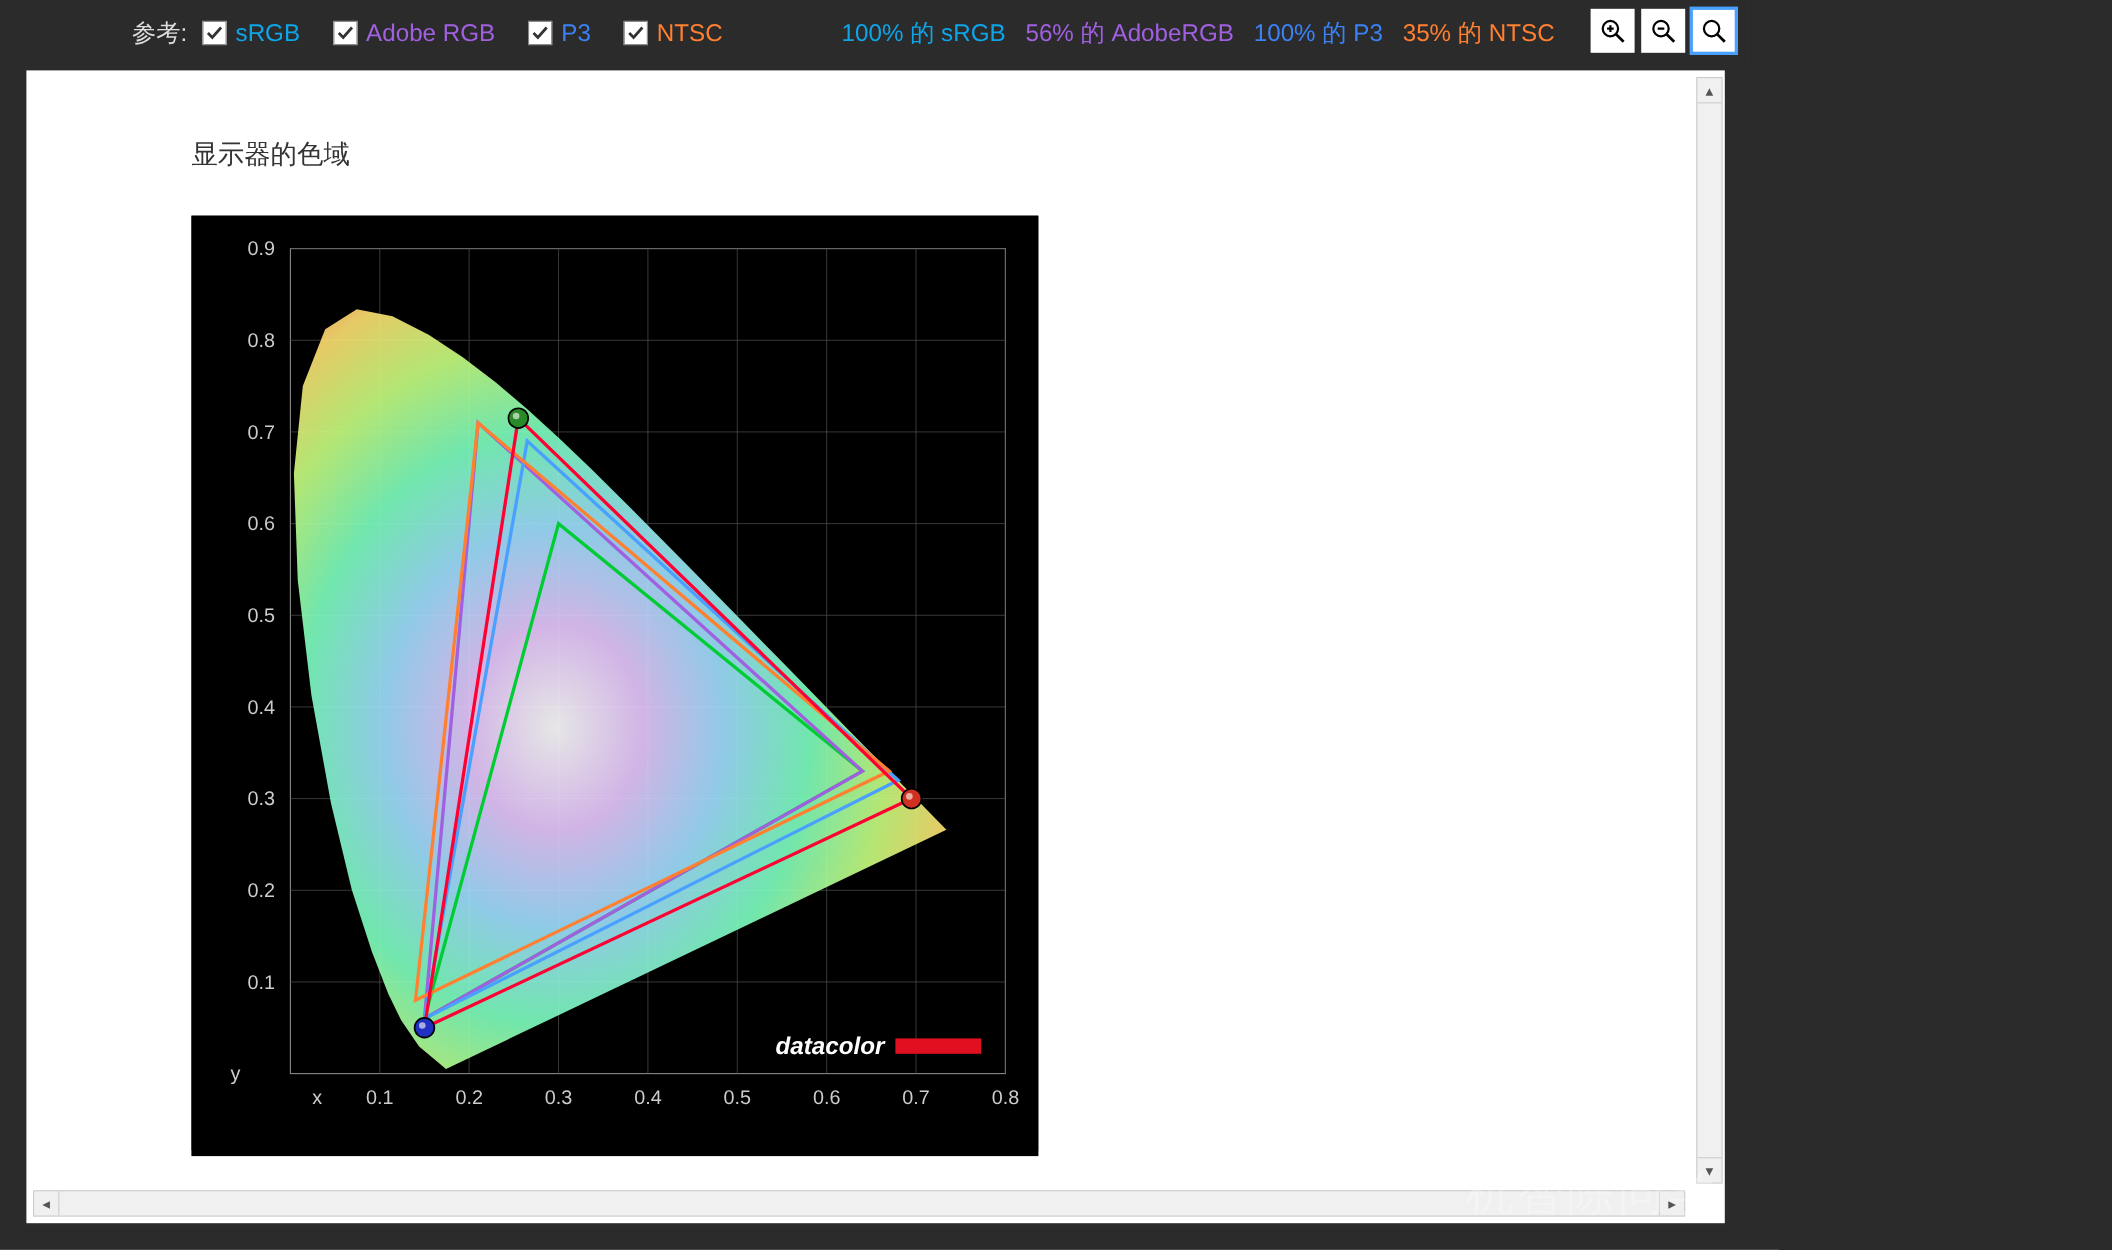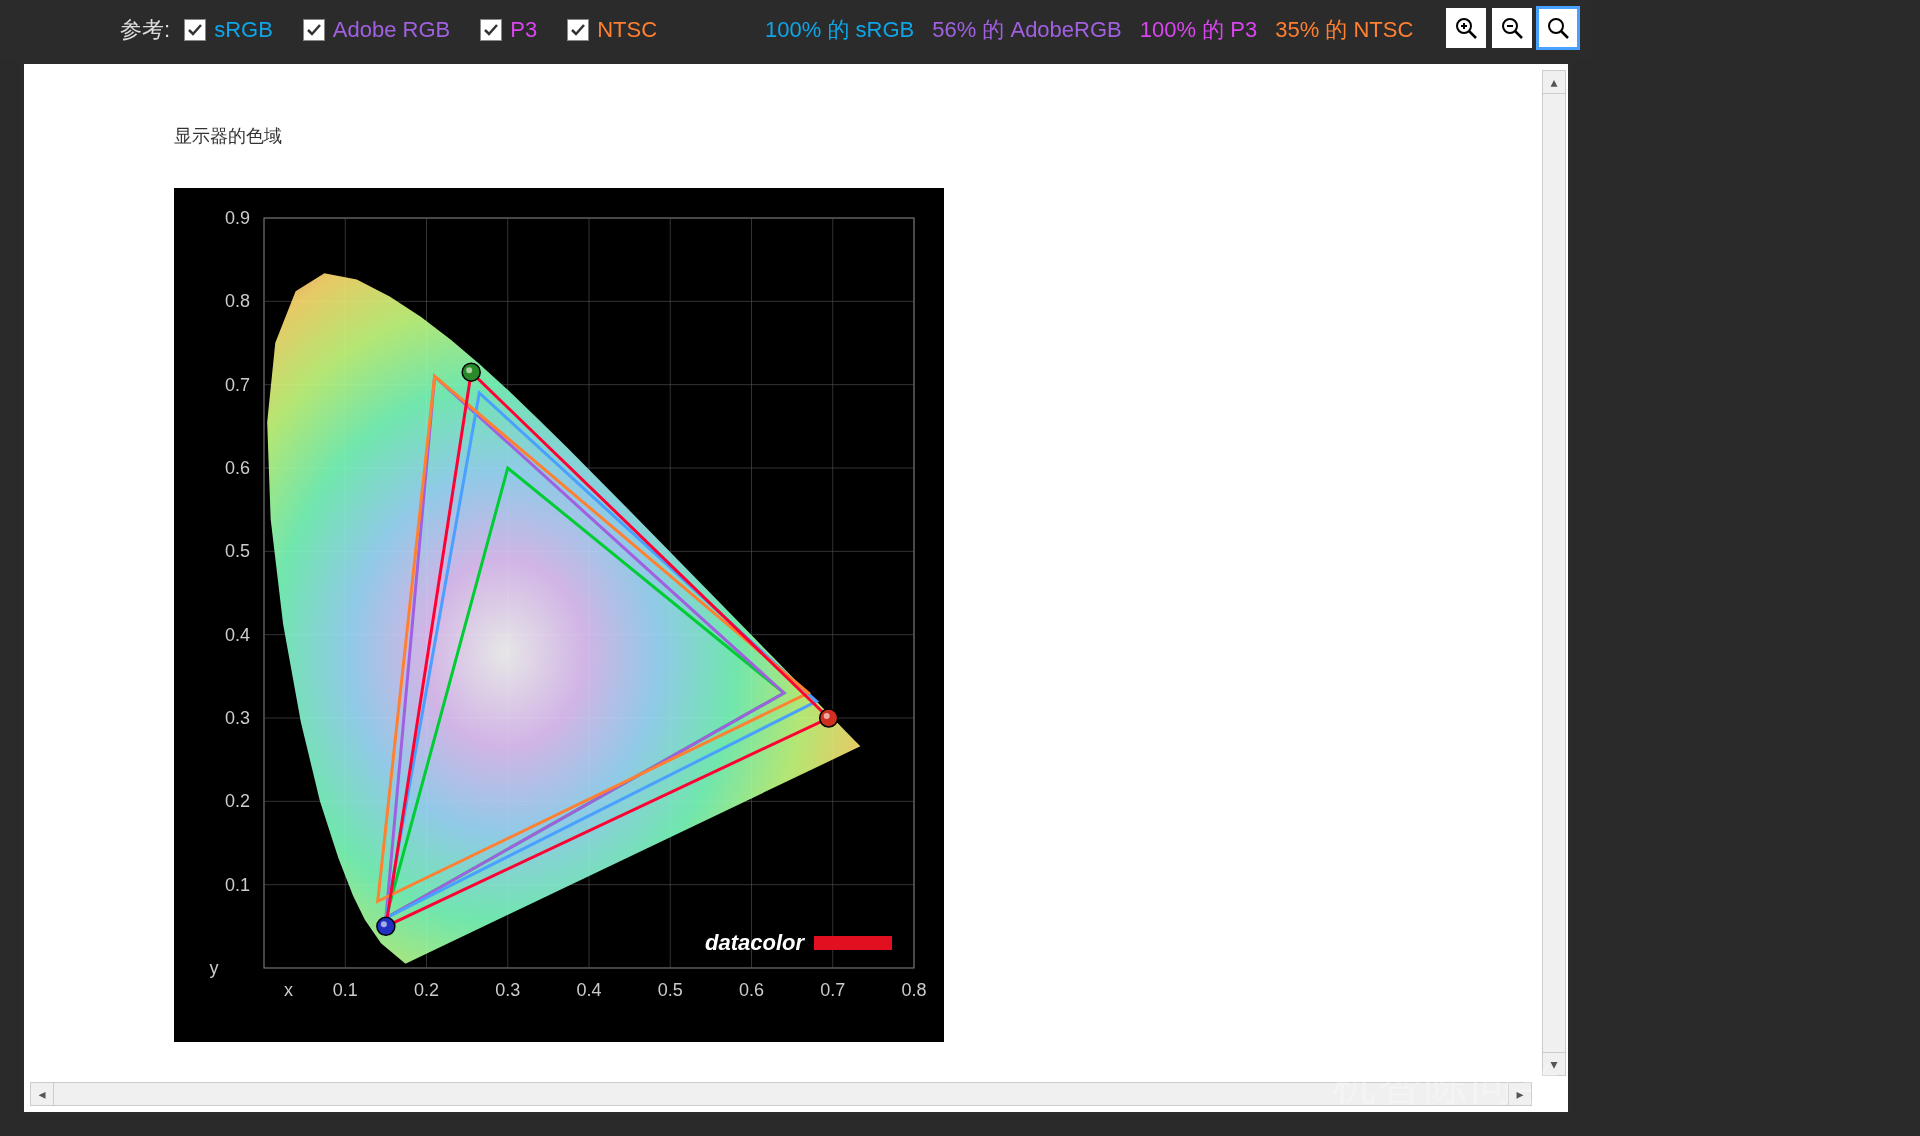--- a/index.html
+++ b/index.html
@@ -20,27 +20,27 @@
   .page{position:absolute;top:4px;left:4px;right:4px;bottom:4px;background:#fff;overflow:auto;}
   .vscroll{position:absolute;right:6px;top:10px;bottom:40px;width:22px;background:#f0f0f0;border:1px solid #ccc;}
   .vscroll .arrow{position:absolute;left:0;right:0;height:22px;display:flex;align-items:center;justify-content:center;color:#555;font-size:14px;}
   .vscroll .arrow.up{top:0;border-bottom:1px solid #ccc;}
   .vscroll .arrow.dn{bottom:0;border-top:1px solid #ccc;}
   .hscroll{position:absolute;left:10px;right:40px;bottom:10px;height:22px;background:#f0f0f0;border:1px solid #ccc;}
   .hscroll .arrow{position:absolute;top:0;bottom:0;width:22px;display:flex;align-items:center;justify-content:center;color:#555;font-size:14px;}
   .hscroll .arrow.l{left:0;border-right:1px solid #ccc;}
   .hscroll .arrow.r{right:0;border-left:1px solid #ccc;}
   .content{padding:60px 0 0 150px;}
-  .title{font-size:18px;color:#333;margin-bottom:40px;}
+  .title{font-size:24px;color:#333;margin-bottom:40px;}
   .plot-holder{background:#000;display:inline-block;padding:0;}
   .watermark{position:absolute;right:30px;bottom:22px;font-size:44px;color:rgba(255,255,255,0.25);font-weight:500;letter-spacing:2px;}
   
   .c-srgb{color:#0ea5e9;}
   .c-adobe{color:#a060e0;}
-  .c-p3{color:#d946ef;}
+  .c-p3{color:#3b82f6;}
   .c-ntsc{color:#ff8030;text-align:center;}
 </style>
 </head>
 <body>
 
 <div class="outer">
   <div class="topbar">
     <span class="ref-label">参考:</span>
 
     <span class="cbwrap">

